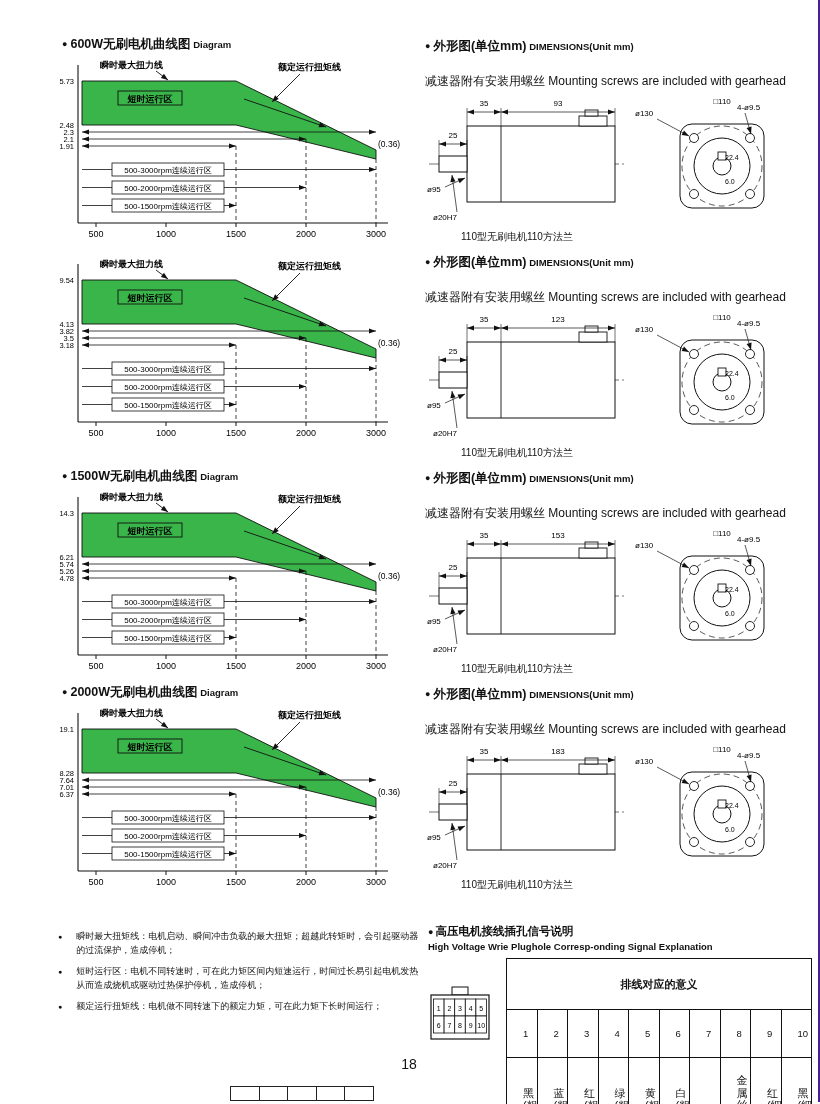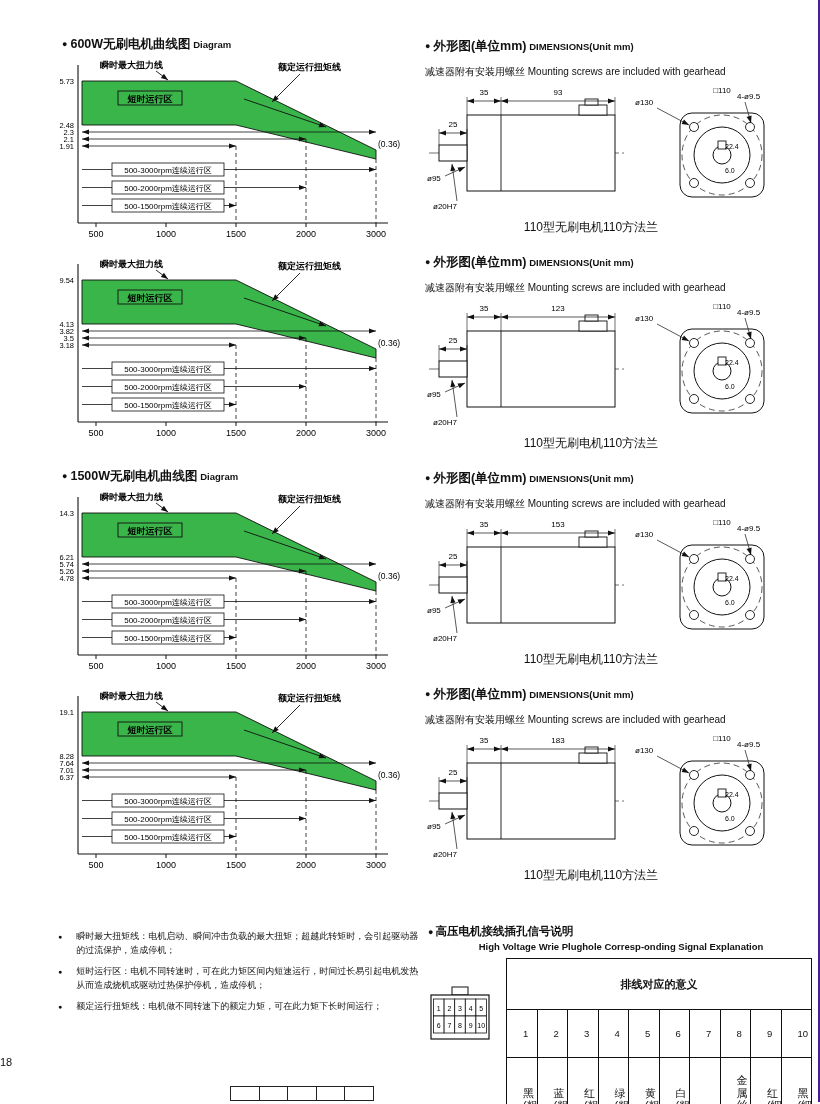--- a/index.html
+++ b/index.html
@@ -6,41 +6,41 @@
   body{width:820px;height:1104px;background:#fff;font-family:"Liberation Sans","DejaVu Sans",sans-serif;color:#111;position:relative;overflow:hidden;}
   .page{position:absolute;top:0;left:0;width:818px;height:1102px;border-right:2px solid #4c1d95;}
   #rows{position:absolute;top:36px;left:0;width:100%;}
   .row{position:relative;height:216px;}
   .chart-block{position:absolute;left:16px;top:0;width:406px;}
   .chart-title{padding-left:46px;}
   .block-title{font-size:12.5px;font-weight:bold;white-space:nowrap;}
   .block-title .t-en{font-size:9.5px;}
   .block-title .bullet{font-size:9px;margin-right:3px;vertical-align:1px;}
   .dim-block{position:absolute;left:425px;top:2px;width:392px;}
-  .dim-sub{font-size:10px;margin-top:10px;white-space:nowrap;}
-  .dim-caption{width:260px;margin:0 0 0 36px;text-align:center;font-size:12px;}
+  .dim-sub{font-size:12px;margin-top:18px;white-space:nowrap;}
+  .dim-caption{width:260px;margin:0 0 0 36px;text-align:left;font-size:10px;}
   svg{display:block;}
   .chart-svg{margin-top:2px;}
   .dim-svg{margin-top:4px;}
   #notes{position:absolute;left:58px;top:930px;width:362px;}
   .note{display:flex;gap:14px;font-size:9px;line-height:1.5;margin-bottom:8px;}
   .note .bullet{font-size:7px;line-height:1;margin-top:3px;}
   #wiring{position:absolute;left:428px;top:924px;width:386px;}
   .w-head{font-size:11.5px;font-weight:bold;}
   .w-head .bullet{font-size:9px;margin-right:2px;}
-  .w-head-en{font-size:9.5px;font-weight:bold;margin:2px 0 6px;text-align:center;}
+  .w-head-en{font-size:9.5px;font-weight:bold;margin:2px 0 6px;}
   .w-body{display:flex;gap:14px;align-items:flex-start;}
   #connector-wrap{margin-top:26px;}
   table#wiring-table{border-collapse:collapse;width:306px;table-layout:fixed;}
   #wiring-table td{border:1px solid #111;text-align:center;padding:16px;overflow:hidden;}
   .tcap{font-size:11px;font-weight:bold;height:18px;}
   .tpin{font-size:9.5px;height:15px;}
   .tcolor{font-size:11px;height:26px;line-height:1.15;}
   .tsig{font-size:8px;height:16px;}
-  .page-num{position:absolute;top:1056px;left:0;width:100%;text-align:left;font-size:11px;}
+  .page-num{position:absolute;top:1056px;left:0;width:100%;text-align:center;font-size:14px;}
   .footer-strip{position:absolute;left:230px;top:1086px;width:142px;height:13px;border:1px solid #222;display:flex;}
   .footer-strip span{flex:1;border-right:1px solid #222;}
   .footer-strip span:last-child{border-right:none;}
 </style>
 </head>
 <body>
 
 <div class="page">
   <div id="rows">
       <div class="row">
@@ -388,20 +388,21 @@
             <line x1="232" y1="25" x2="264" y2="42" stroke="#111" stroke-width="0.7"></line>
             <polygon points="0,0 -7,2.6 -7,-2.6" fill="#111" transform="translate(264,42) rotate(27.979474388480146)"></polygon>
             <text x="300" y="66" font-size="7">22.4</text>
             <text x="300" y="90" font-size="7">6.0</text>
           </svg>
           <div class="dim-caption">110型无刷电机110方法兰</div>
         </div>
       </div>
       <div class="row">
         <div class="chart-block">
+          <div class="block-title chart-title"><span class="bullet">●</span><span class="t-cn">2000W无刷电机曲线图</span><span class="t-en"> Diagram</span></div>
           <svg width="404" height="198" viewBox="0 0 404 198" class="chart-svg">
             <polygon points="66,26 220,26 360,95 360,104 220,70 66,70" fill="#39b54a" stroke="#111" stroke-width="0.9"></polygon>
             <line x1="62" y1="10" x2="62" y2="168" stroke="#111" stroke-width="1.1"></line>
             <line x1="62" y1="168" x2="372" y2="168" stroke="#111" stroke-width="1.1"></line>
             <text x="58" y="29" text-anchor="end" font-size="7.5">19.1</text>
             <text x="58" y="73" text-anchor="end" font-size="7.5">8.28</text>
             <text x="58" y="80" text-anchor="end" font-size="7.5">7.64</text>
             <text x="58" y="87" text-anchor="end" font-size="7.5">7.01</text>
             <text x="58" y="94" text-anchor="end" font-size="7.5">6.37</text>
             <text x="84" y="13" font-size="9" font-weight="bold">瞬时最大扭力线</text>

